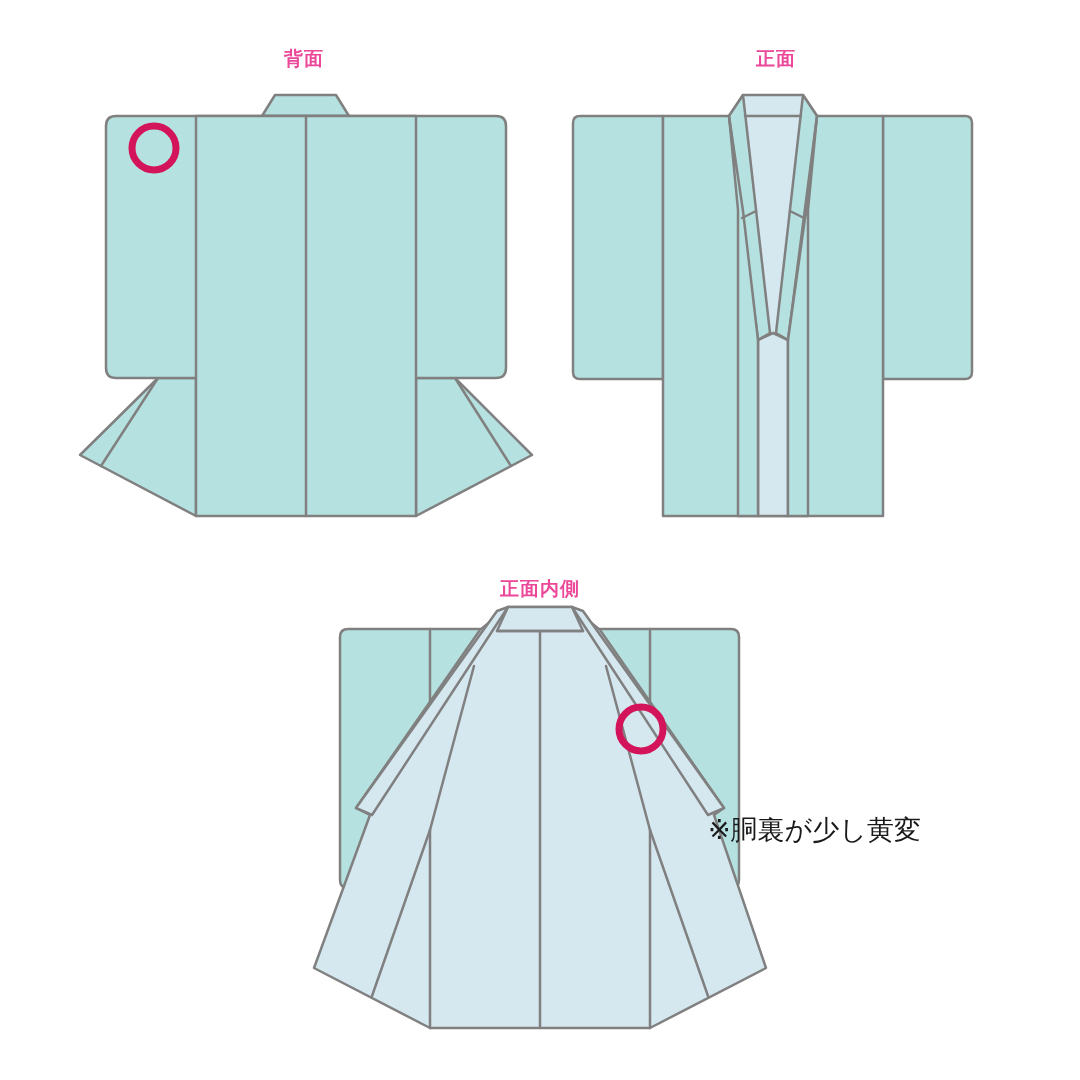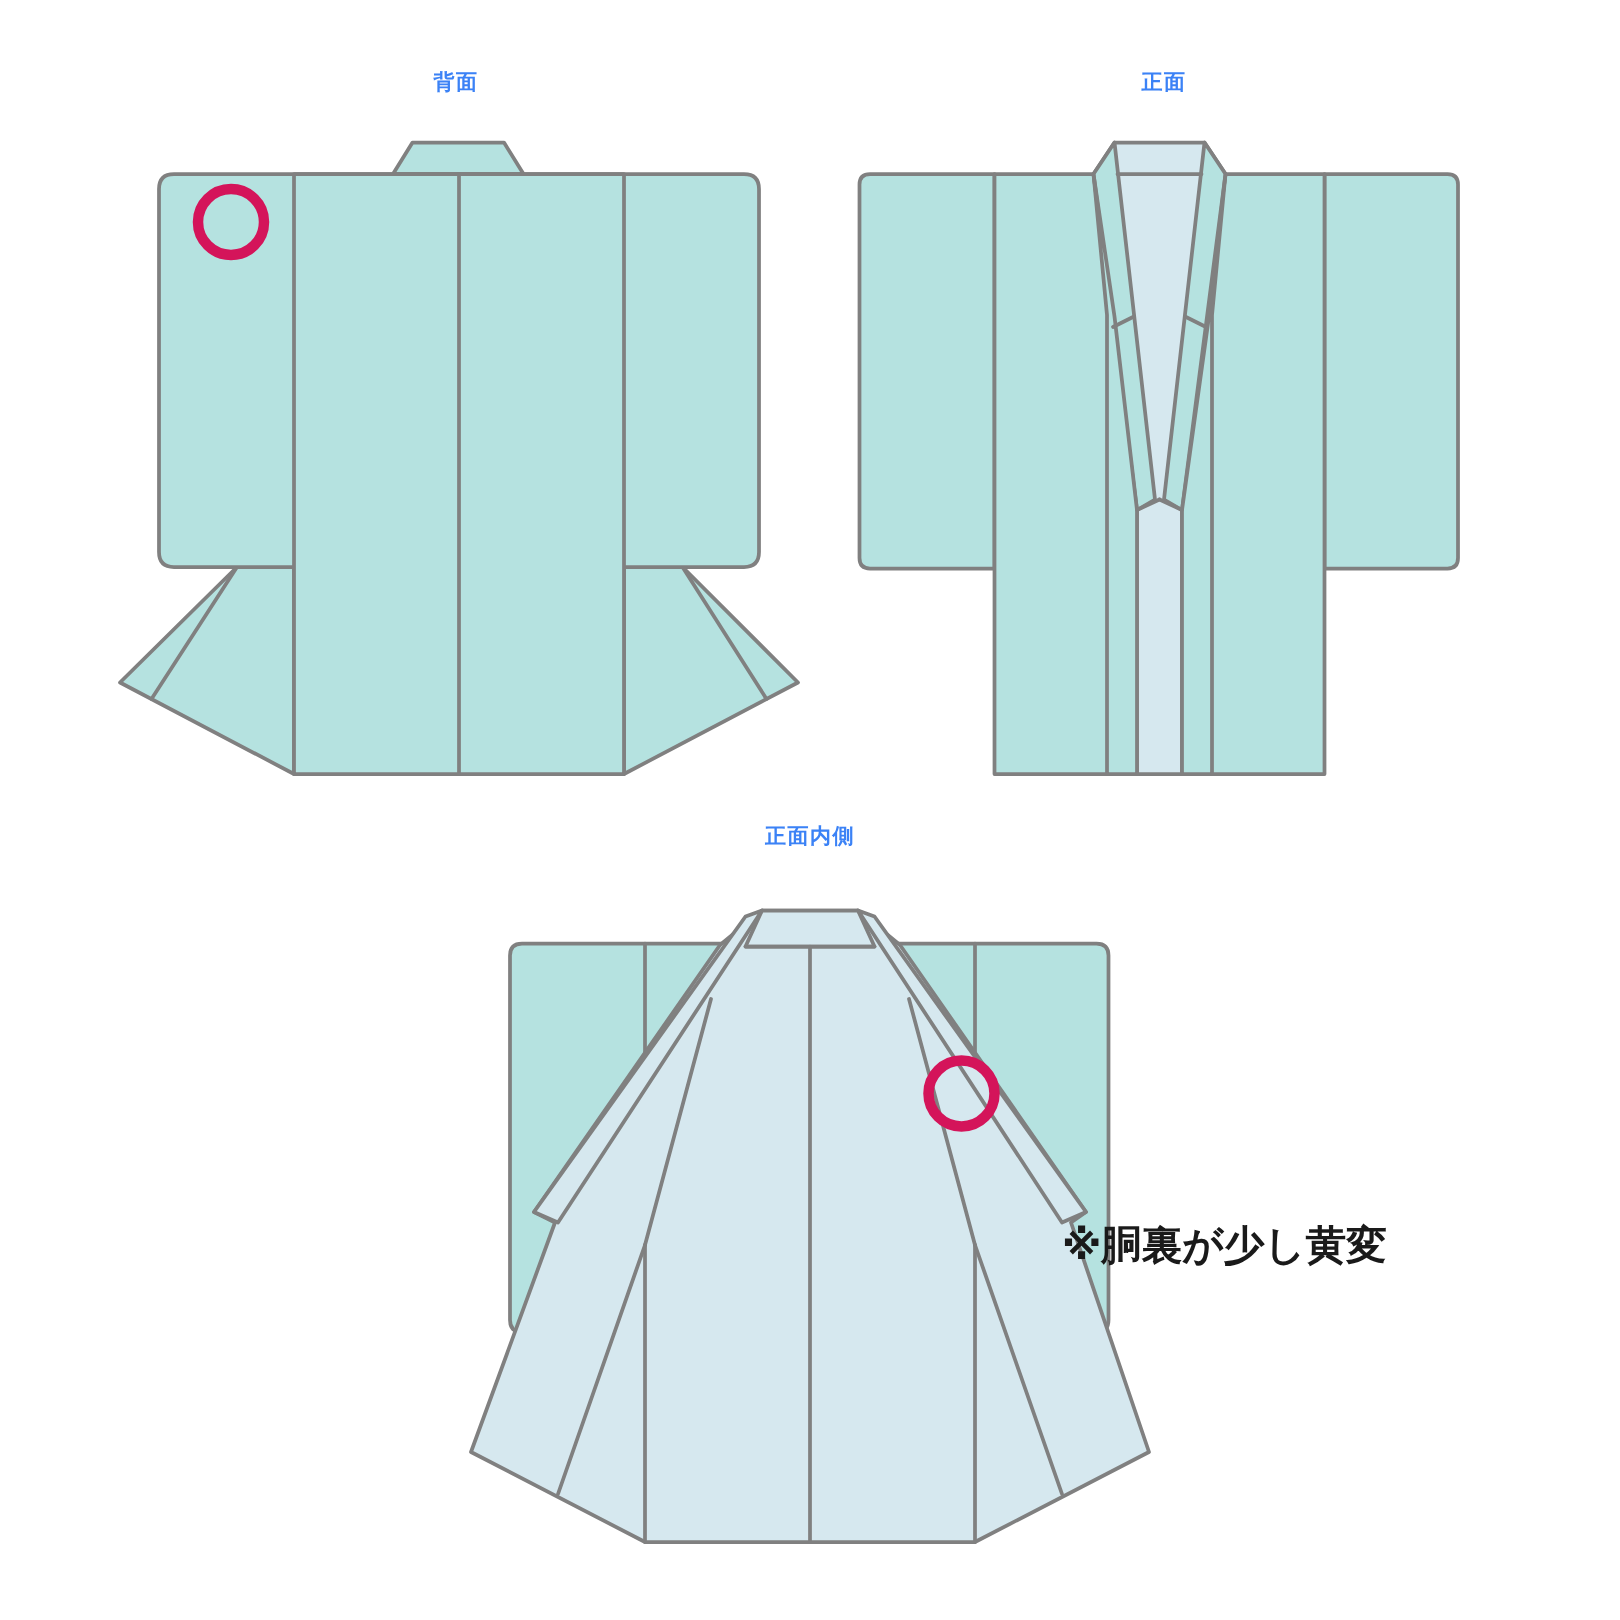--- a/index.html
+++ b/index.html
@@ -1,32 +1,32 @@
 <!DOCTYPE html>
 <html><head>
   <meta charset="utf-8">
   <style>
     html, body { margin: 0; padding: 0; background: #ffffff; }
     body { width: 1080px; height: 1080px; position: relative; overflow: hidden;
            font-family: "DejaVu Sans", "Liberation Sans", sans-serif; }
-    .label { position: absolute; color: #3b82f6; font-weight: bold; font-size: 14px;
+    .label { position: absolute; color: #ec4899; font-weight: bold; font-size: 19px;
              text-align: center; transform: translateX(-50%); white-space: nowrap; letter-spacing: 1px; }
-    .note { position: absolute; color: #1a1a1a; font-size: 27px; white-space: nowrap; font-weight: bold; }
+    .note { position: absolute; color: #1a1a1a; font-size: 27px; white-space: nowrap; }
     svg.diagram { position: absolute; left: 0; top: 0; }
     .outer { fill: #b5e2e0; stroke: #808080; stroke-width: 2.5; stroke-linejoin: round; }
     .inner { fill: #d6e8ef; stroke: #808080; stroke-width: 2.5; stroke-linejoin: round; }
     .line { fill: none; stroke: #808080; stroke-width: 2.5; stroke-linecap: round; }
     .mark { fill: none; stroke: #d4145a; stroke-width: 7; }
   </style>
 </head>
 <body>
 
 <div class="label" style="left:304px; top:46px;">背面</div>
 <div class="label" style="left:776px; top:46px;">正面</div>
-<div class="label" style="left:540px; top:549px;">正面内側</div>
+<div class="label" style="left:540px; top:576px;">正面内側</div>
 
 <svg class="diagram" width="1080" height="1080" viewBox="0 0 1080 1080">
 
   <g>
 
     <polygon class="outer" points="262,116 275,95 336,95 349,116"></polygon>
 
     <polygon class="outer" points="158,378 196,378 196,516 80,455"></polygon>
     <polygon class="outer" points="416,378 455,378 532,455 416,516"></polygon>
     <line class="line" x1="158" y1="378" x2="101" y2="466"></line>

